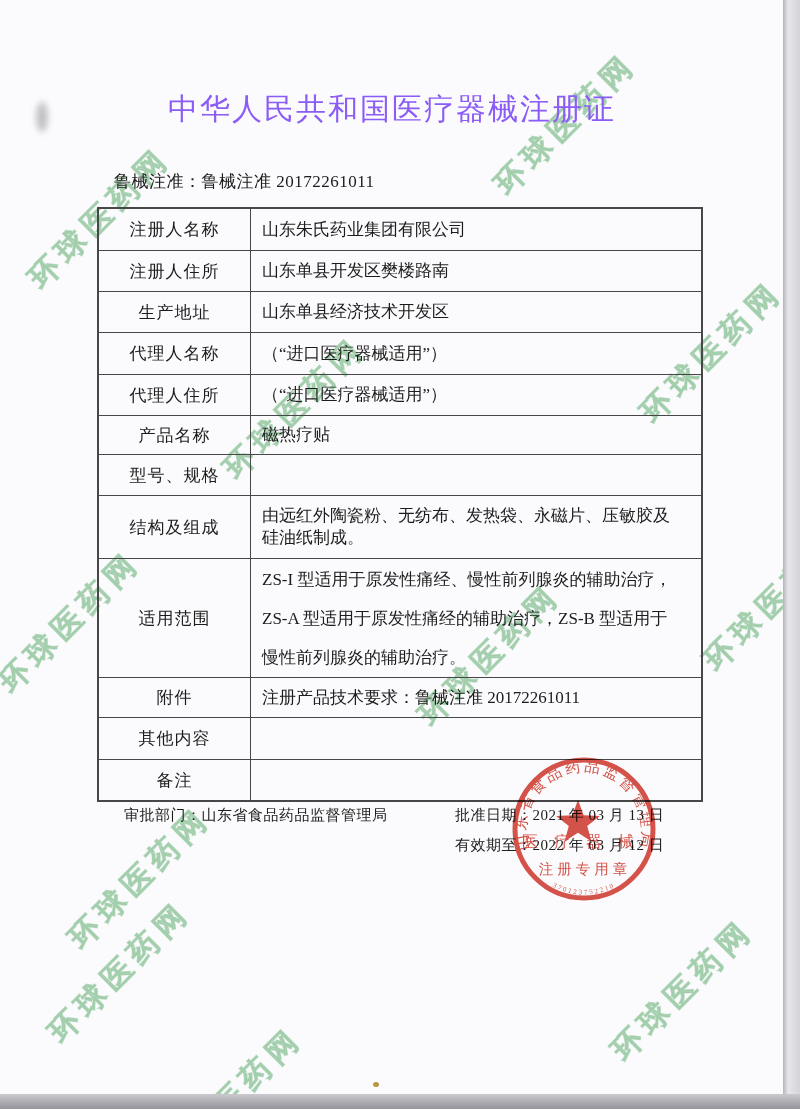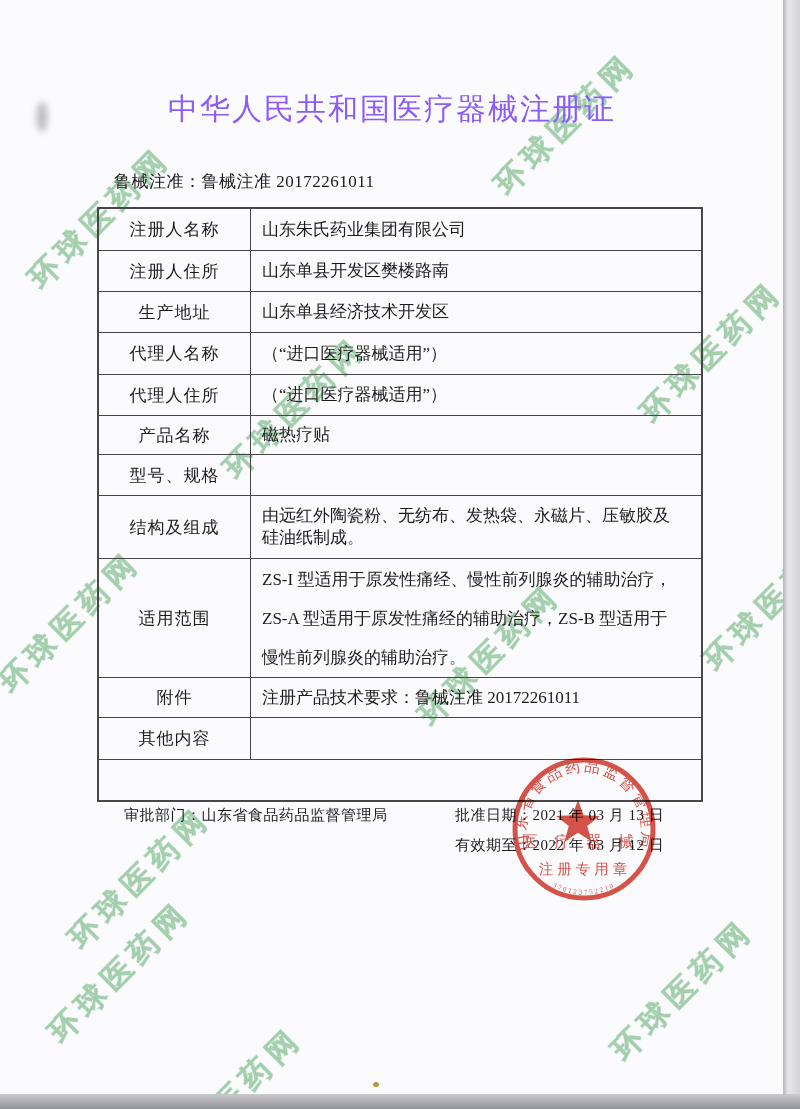--- a/index.html
+++ b/index.html
@@ -138,20 +138,21 @@
     </div>
     <div class="row h40">
       <div class="cell label">附件</div>
       <div class="cell value">注册产品技术要求：鲁械注准 20172261011</div>
     </div>
     <div class="row h42">
       <div class="cell label">其他内容</div>
       <div class="cell value"></div>
     </div>
     <div class="row h41">
+      <div class="cell label">备注</div>
       <div class="cell value"></div>
     </div>
   </div>
 
   <div class="footer-left"><span>审批部门：</span><span>山东省食品药品监督管理局</span></div>
 
   <div class="footer-r1"><span>批准日期：</span><span>2021 年 03 月 13 日</span></div>
 
   <div class="footer-r2"><span>有效期至：</span><span>2022 年 03 月 12 日</span></div>
 

